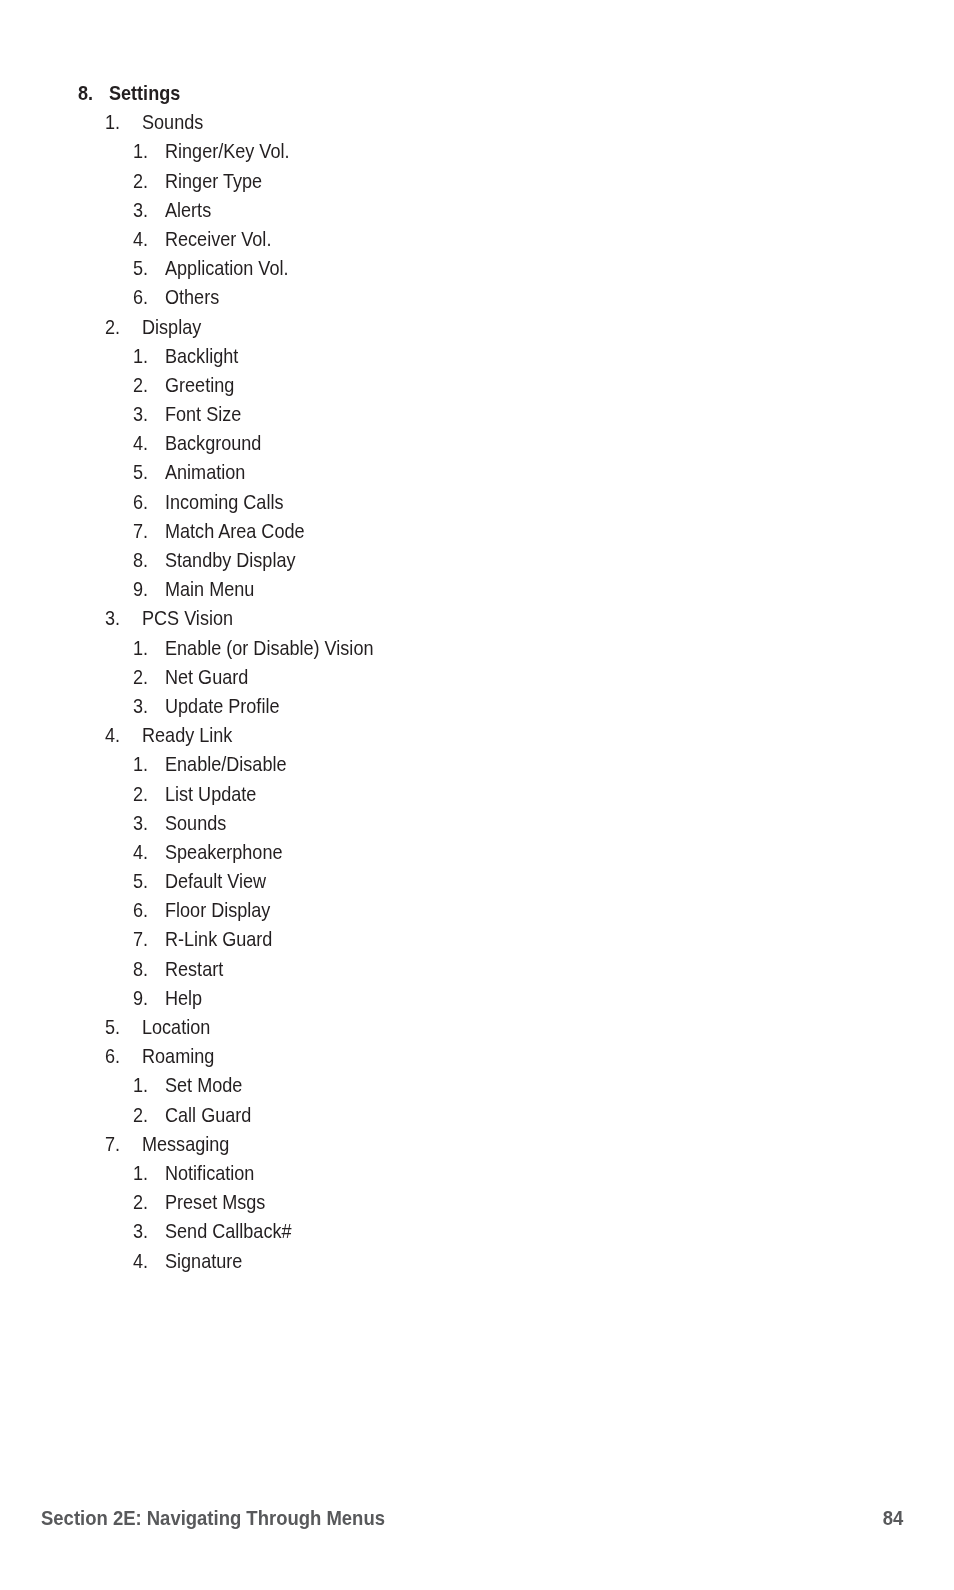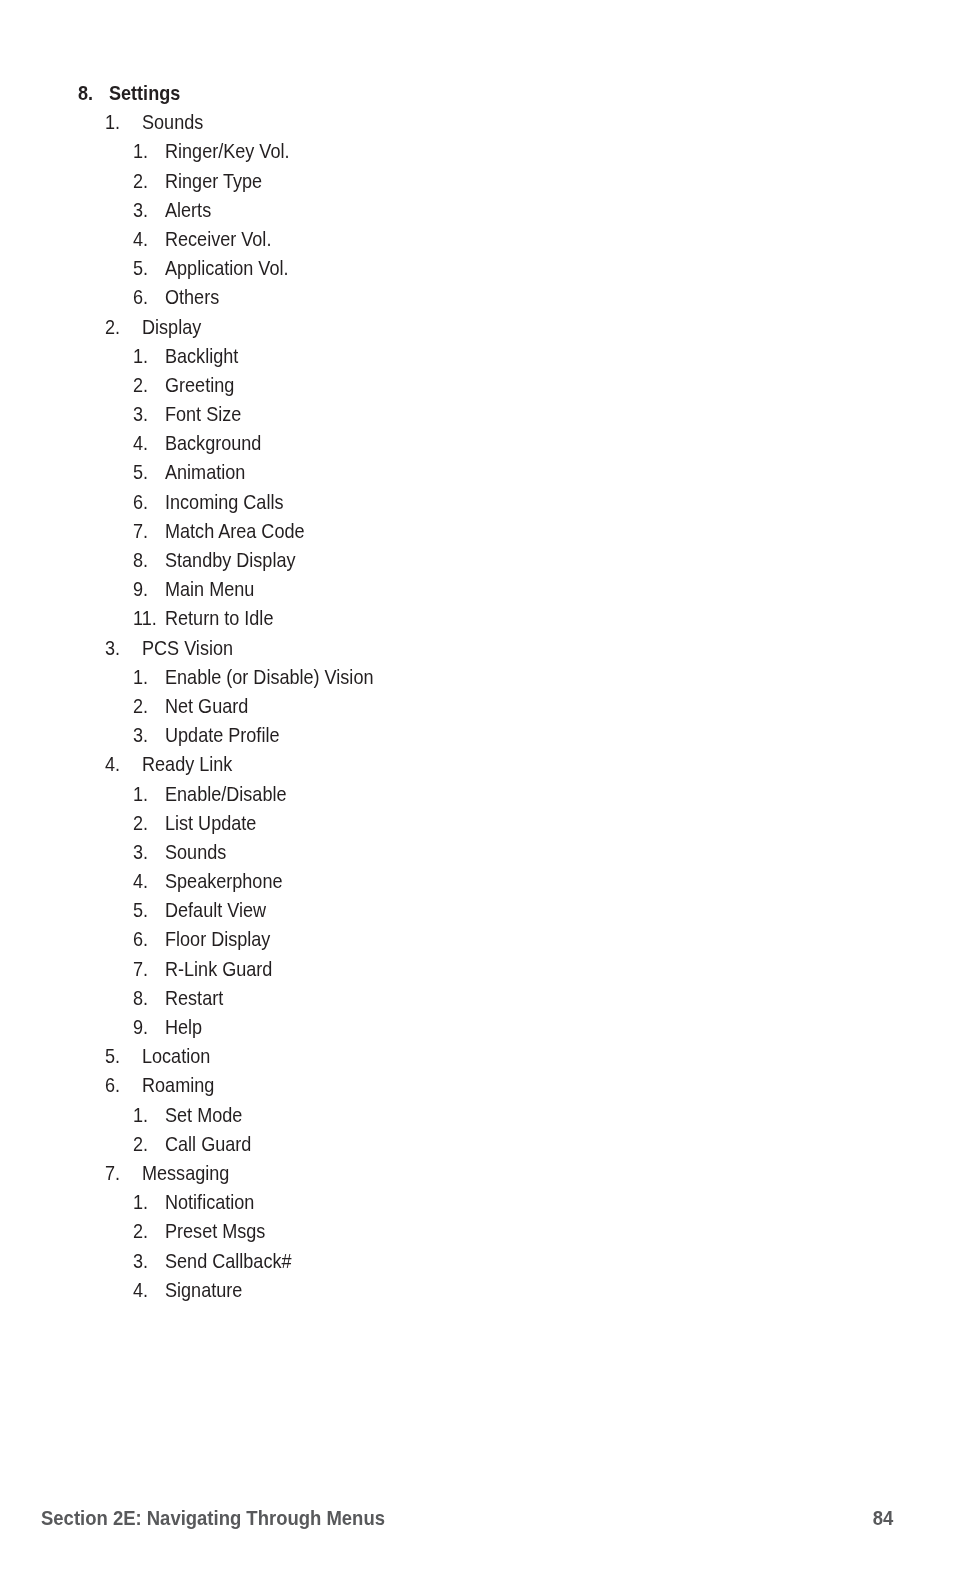--- a/index.html
+++ b/index.html
@@ -75,21 +75,21 @@
   .lvl3 {
     padding-left: 133px;
   }
   .lvl3 .num { width: 32px; }
   .lvl3 .label { margin-left: 0px; }
 
   
   .footer {
     position: absolute;
     left: 41px;
-    right: 61px;
+    right: 51px;
     top: 1503px;
     height: 30px;
     display: flex;
     align-items: flex-start;
     justify-content: space-between;
   }
   .footer-text,
   .footer-page {
     font-size: 21px;
     font-weight: bold;
@@ -171,24 +171,20 @@
         <span class="label">Match Area Code</span>
       </div>
       <div class="row lvl3">
         <span class="num">8.</span>
         <span class="label">Standby Display</span>
       </div>
       <div class="row lvl3">
         <span class="num">9.</span>
         <span class="label">Main Menu</span>
       </div>
-      <div class="row lvl3">
-        <span class="num">11.</span>
-        <span class="label">Return to Idle</span>
-      </div>
       <div class="row lvl2">
         <span class="num">3.</span>
         <span class="label">PCS Vision</span>
       </div>
       <div class="row lvl3">
         <span class="num">1.</span>
         <span class="label">Enable (or Disable) Vision</span>
       </div>
       <div class="row lvl3">
         <span class="num">2.</span>

